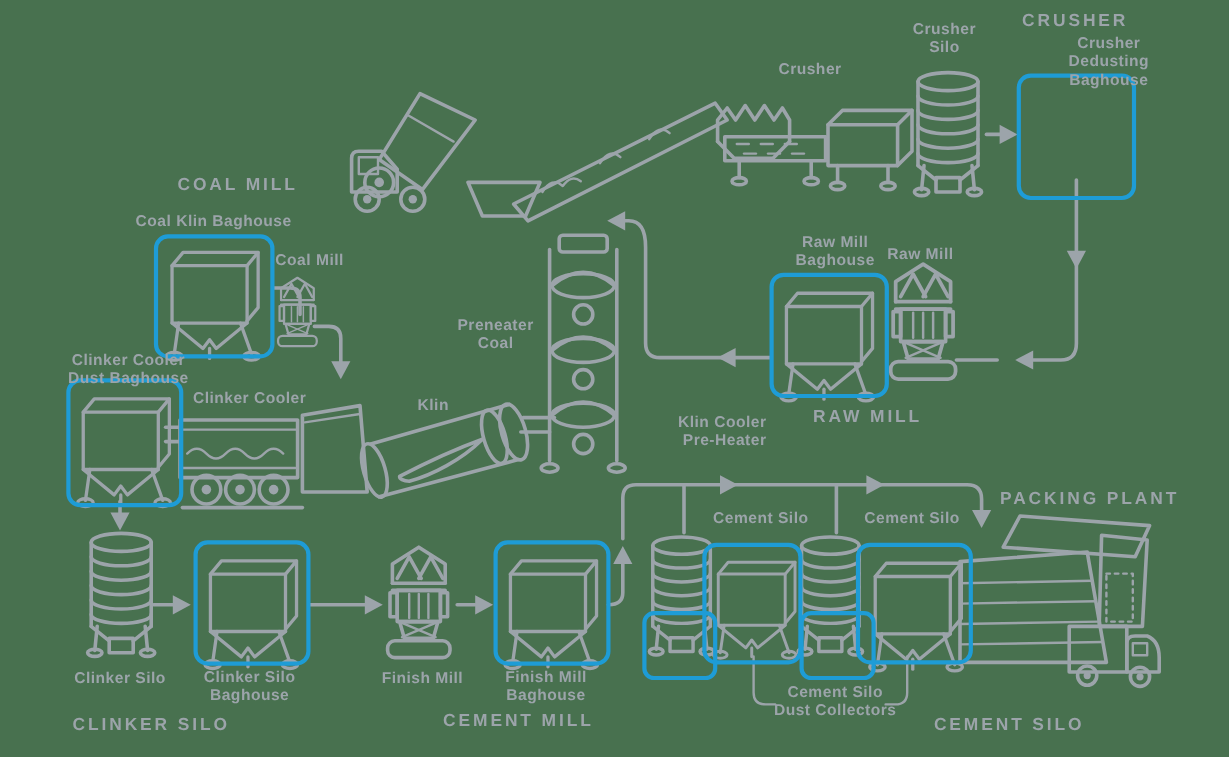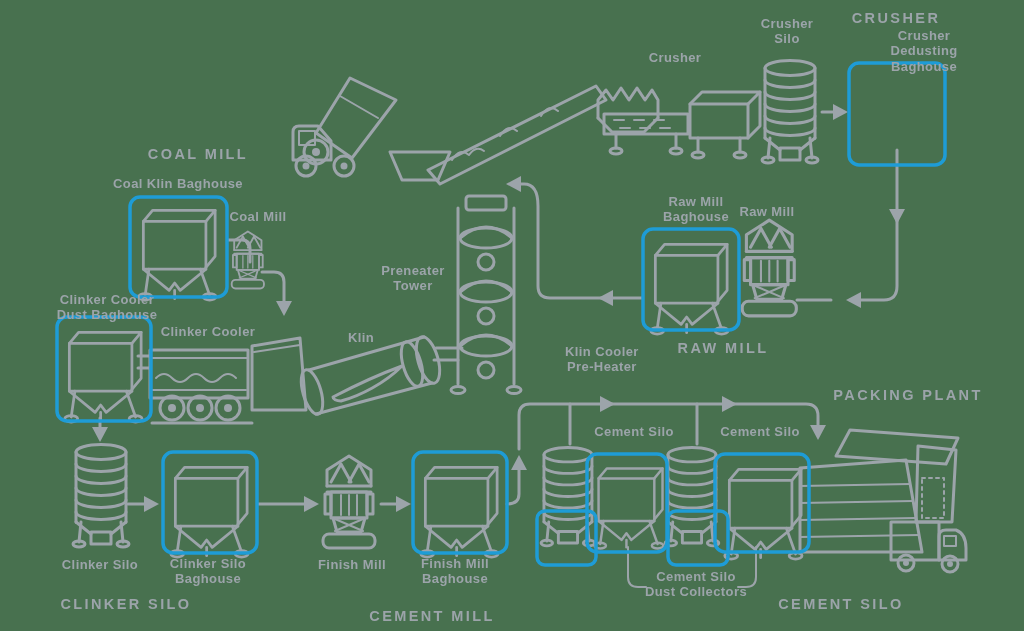--- a/index.html
+++ b/index.html
@@ -9,21 +9,21 @@
   svg.art { position:absolute; left:0; top:0; }
   .s { stroke:var(--line); stroke-width:3; fill:none; stroke-linecap:round; stroke-linejoin:round; }
   .sf { fill:var(--line); stroke:none; }
   .thin { stroke-width:2; }
   .hl { stroke:var(--highlight); stroke-width:3.5; fill:none; }
   .dash { stroke-dasharray:3 4; stroke-width:2; }
   .lbl { position:absolute; transform:translateX(-50%); color:var(--line);
          font-weight:700; font-size:13px; line-height:1.18; letter-spacing:.4px;
          text-align:center; white-space:pre-line; }
   .hd  { font-size:14.5px; letter-spacing:2.4px; white-space:pre; }
-  .la  { transform:none; text-align:center; }
+  .la  { transform:none; text-align:right; }
 </style>
 </head>
 <body>
 
 <div class="stage">
 
 <svg class="art" width="1024" height="631" viewBox="0 0 1024 631">
   <defs>
     <g id="baghouse">
       <polyline class="s" points="8,20 18,8 86,8 76,20"></polyline>
@@ -271,21 +271,21 @@
 Silo</div>
 <div class="lbl hd" style="left:896px; top:10px">CRUSHER</div>
 <div class="lbl" style="left:924px; top:28px">Crusher Dedusting
 Baghouse</div>
 
 <div class="lbl hd" style="left:198px; top:146px">COAL MILL</div>
 <div class="lbl" style="left:178px; top:176px">Coal Klin Baghouse</div>
 <div class="lbl" style="left:258px; top:209px">Coal Mill</div>
 
 <div class="lbl" style="left:413px; top:263px">Preneater
-Tower</div>
+Coal</div>
 <div class="lbl" style="left:361px; top:330px">Klin</div>
 
 <div class="lbl" style="left:696px; top:194px">Raw Mill
 Baghouse</div>
 <div class="lbl" style="left:767px; top:204px">Raw Mill</div>
 <div class="lbl hd" style="left:723px; top:340px">RAW MILL</div>
 <div class="lbl la" style="left:565px; top:344px">Klin Cooler
 Pre-Heater</div>
 
 <div class="lbl" style="left:107px; top:292px">Clinker Cooler
@@ -293,23 +293,23 @@
 <div class="lbl" style="left:208px; top:324px">Clinker Cooler</div>
 
 <div class="lbl" style="left:100px; top:557px">Clinker Silo</div>
 <div class="lbl" style="left:208px; top:556px">Clinker Silo
 Baghouse</div>
 <div class="lbl hd" style="left:126px; top:596px">CLINKER SILO</div>
 
 <div class="lbl" style="left:352px; top:557px">Finish Mill</div>
 <div class="lbl" style="left:455px; top:556px">Finish Mill
 Baghouse</div>
-<div class="lbl hd" style="left:432px; top:608px">CEMENT MILL</div>
+<div class="lbl hd" style="left:432px; top:593px">CEMENT MILL</div>
 
 <div class="lbl" style="left:634px; top:424px">Cement Silo</div>
 <div class="lbl" style="left:760px; top:424px">Cement Silo</div>
-<div class="lbl hd" style="left:908px; top:387px">PACKING PLANT</div>
+<div class="lbl hd" style="left:908px; top:408px">PACKING PLANT</div>
 
 <div class="lbl" style="left:696px; top:569px">Cement Silo
 Dust Collectors</div>
 <div class="lbl hd" style="left:841px; top:596px">CEMENT SILO</div>
 
 </div>
 
 </body></html>

